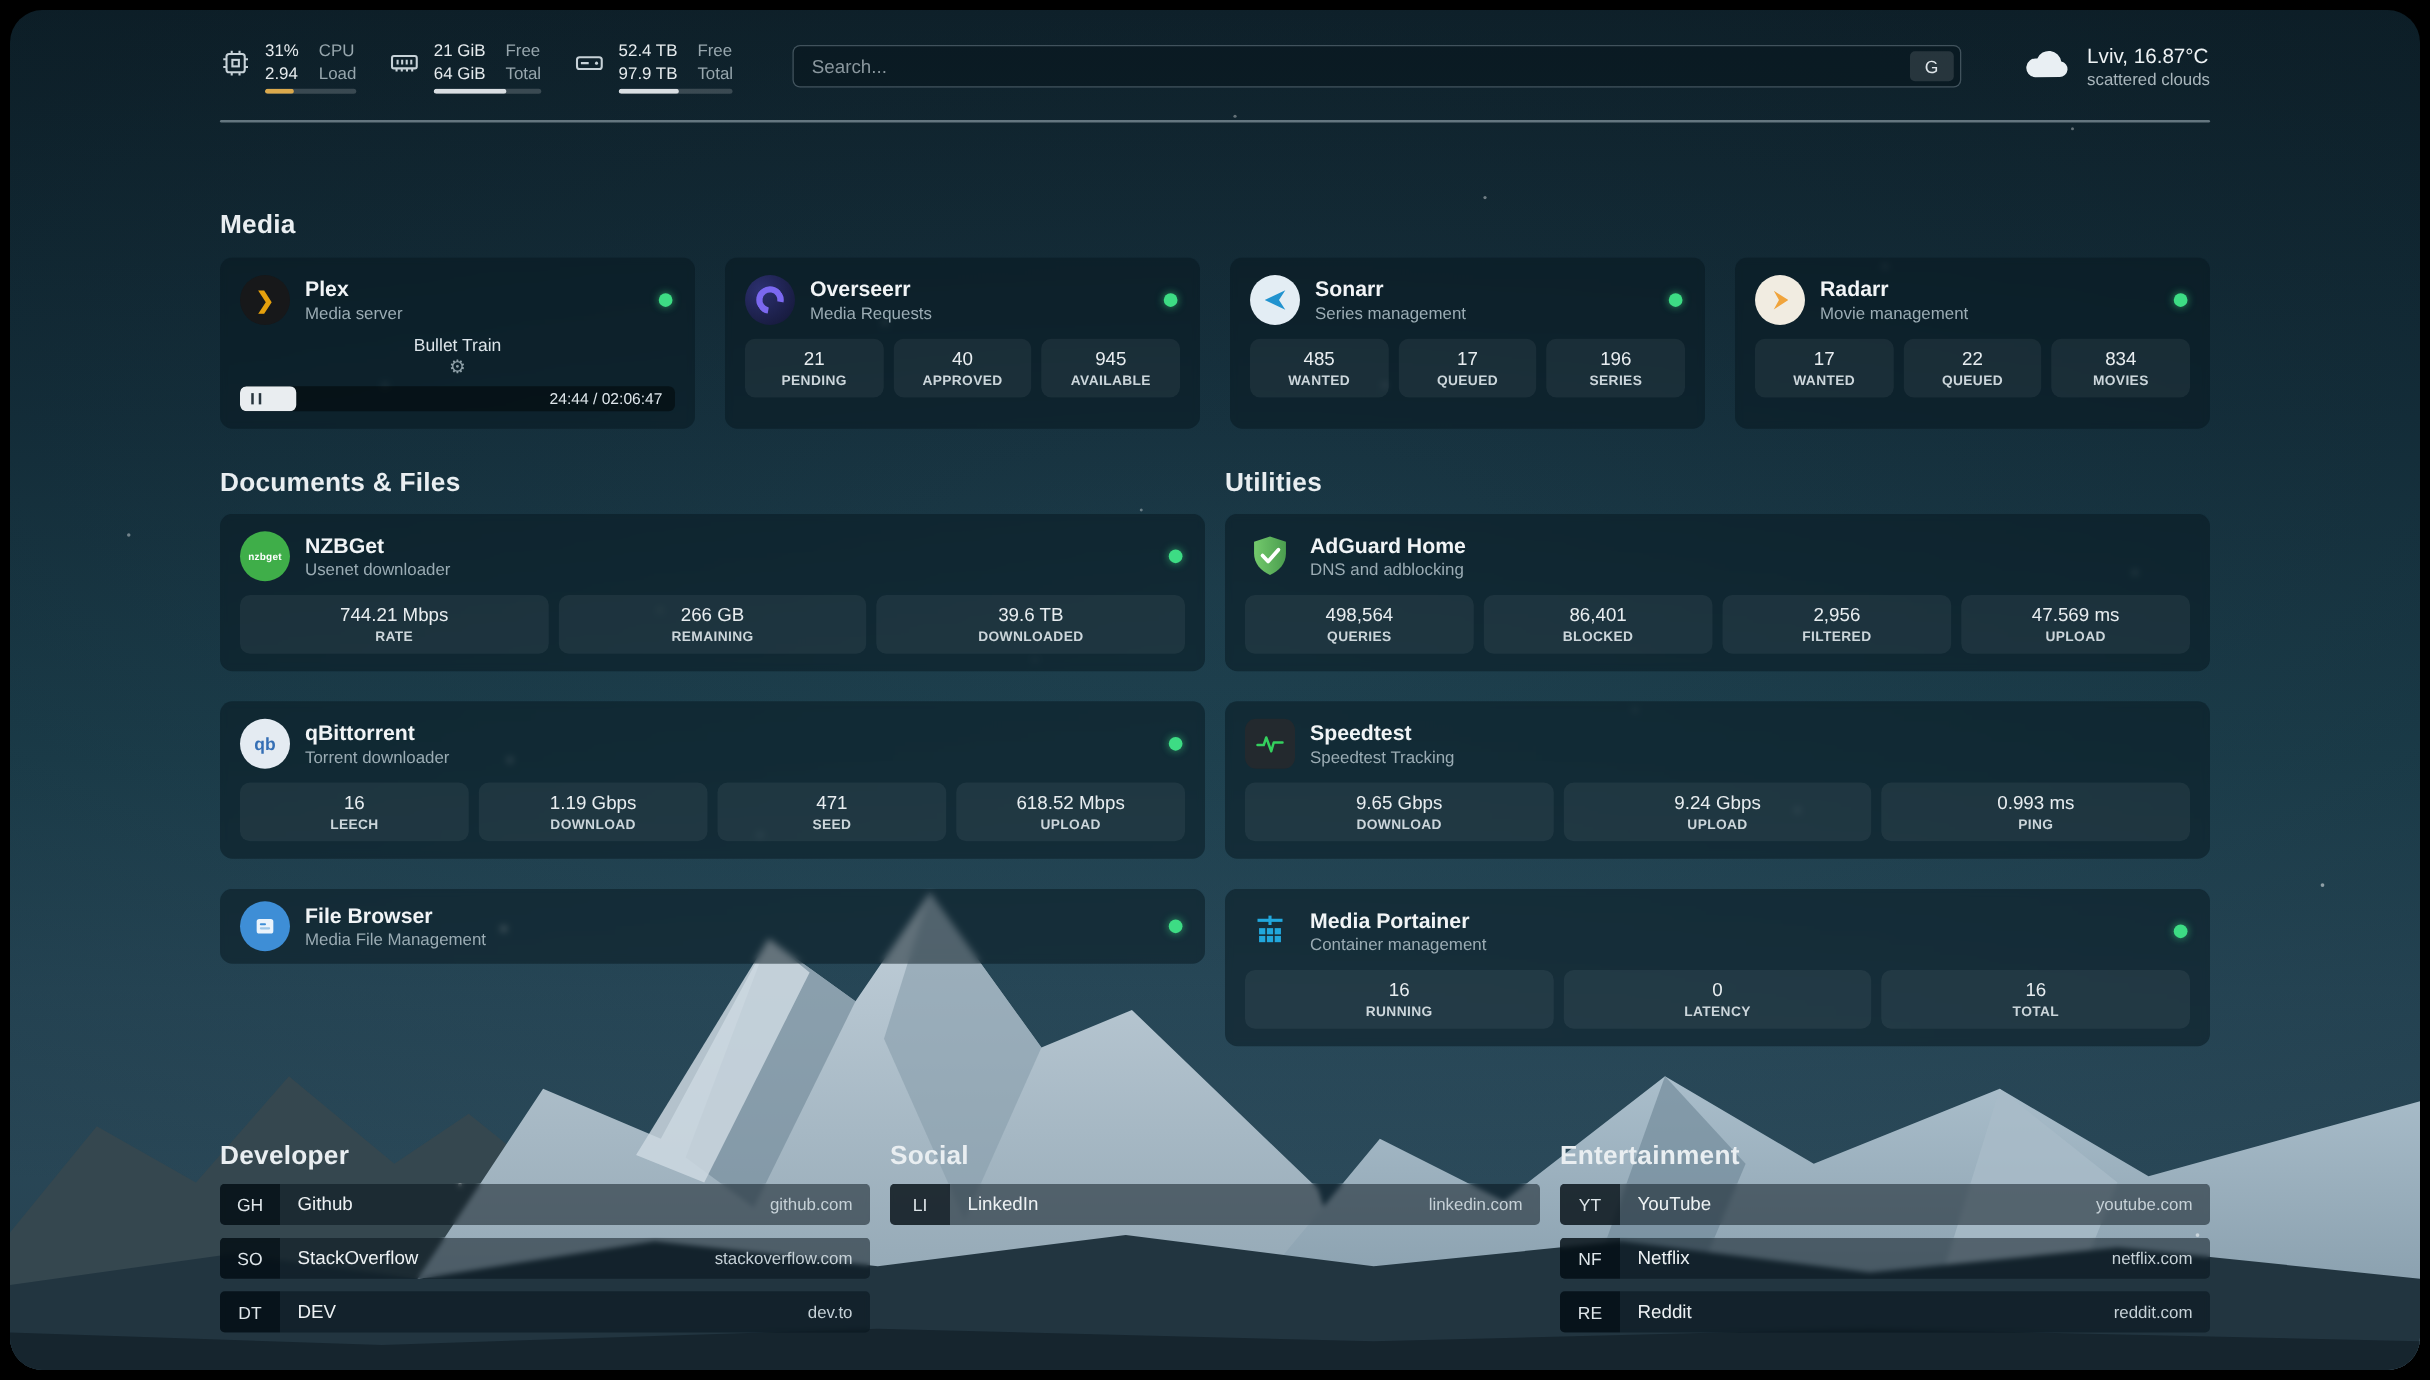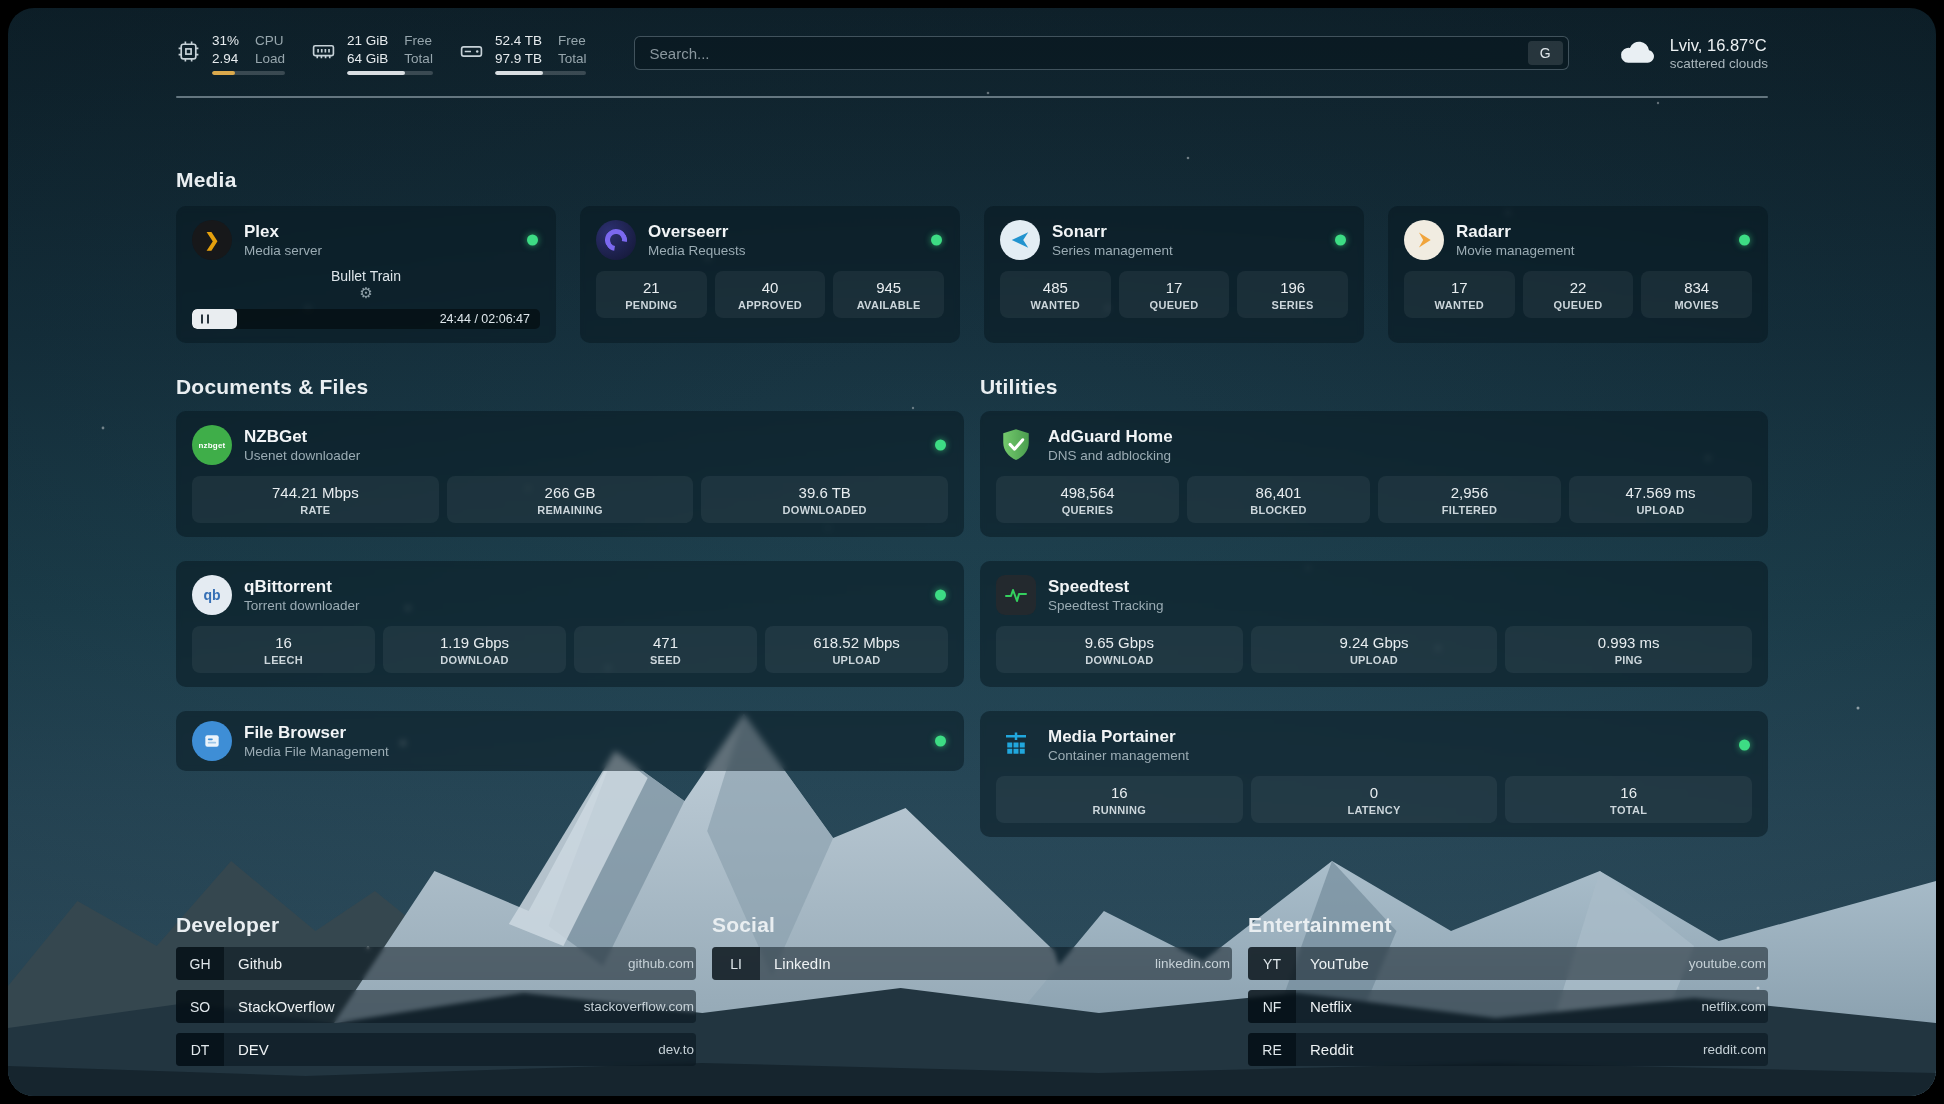--- a/index.html
+++ b/index.html
@@ -81,21 +81,21 @@
   .plex-time { position: absolute; right: 10px; top: 50%; transform: translateY(-50%); font-size: 12.5px; color: #dfe7ec; }
 
   
   .bm-grid { display: grid; grid-template-columns: repeat(3, 1fr); gap: 0 16px; margin-top: 76px; align-items: start; }
   .bm-col .section-title { margin-bottom: 10px; }
   .bm-row { display: flex; align-items: center; height: 33px; background: rgba(4,16,24,0.5); border-radius: 4px;
     overflow: hidden; margin-top: 10px; cursor: pointer; backdrop-filter: blur(2px); }
   .bm-abbr { width: 48px; align-self: stretch; background: rgba(2,10,16,0.6); display: flex; align-items: center;
     justify-content: center; font-size: 14px; color: #dfe6ea; flex: none; }
   .bm-name { padding-left: 14px; font-size: 15px; color: #eef2f4; }
-  .bm-url { margin-left: auto; padding-right: 2px; font-size: 13.5px; color: #c6d1d7; }
+  .bm-url { margin-left: auto; padding-right: 14px; font-size: 13.5px; color: #c6d1d7; }
 </style>
 </head>
 <body>
 
 <div class="page">
 
   <svg class="mountains" viewBox="0 0 1944 430" preserveAspectRatio="none">
     <defs>
       <linearGradient id="snow1" x1="0" y1="0" x2="0" y2="1">
         <stop offset="0" stop-color="#c2d0da"></stop>

